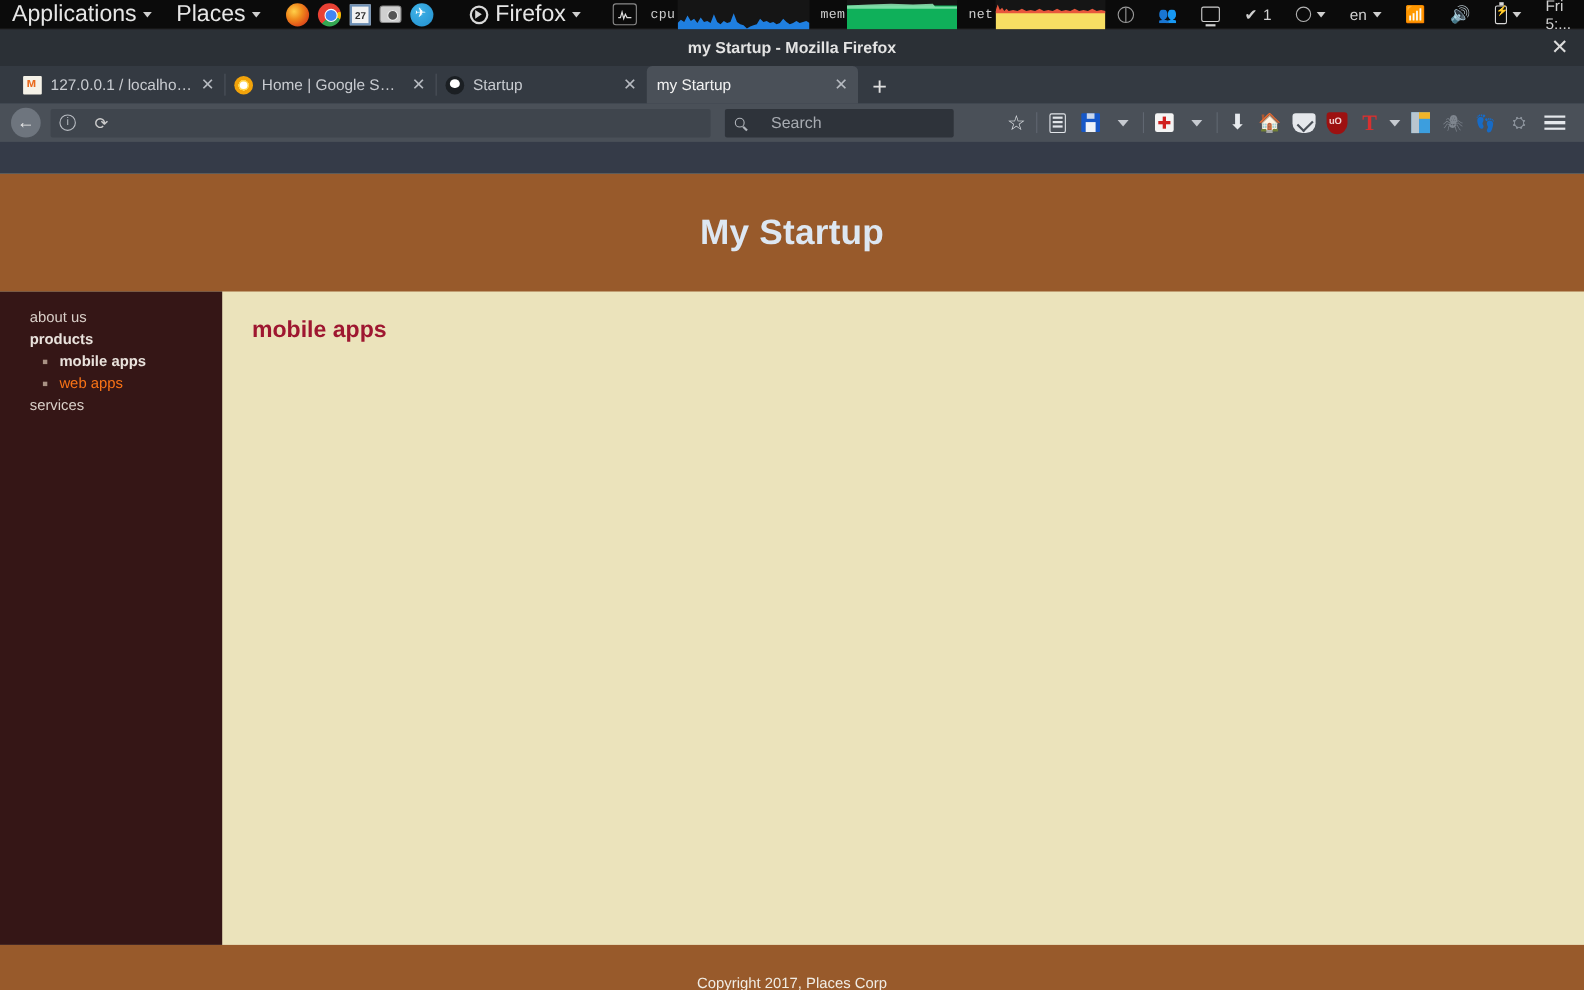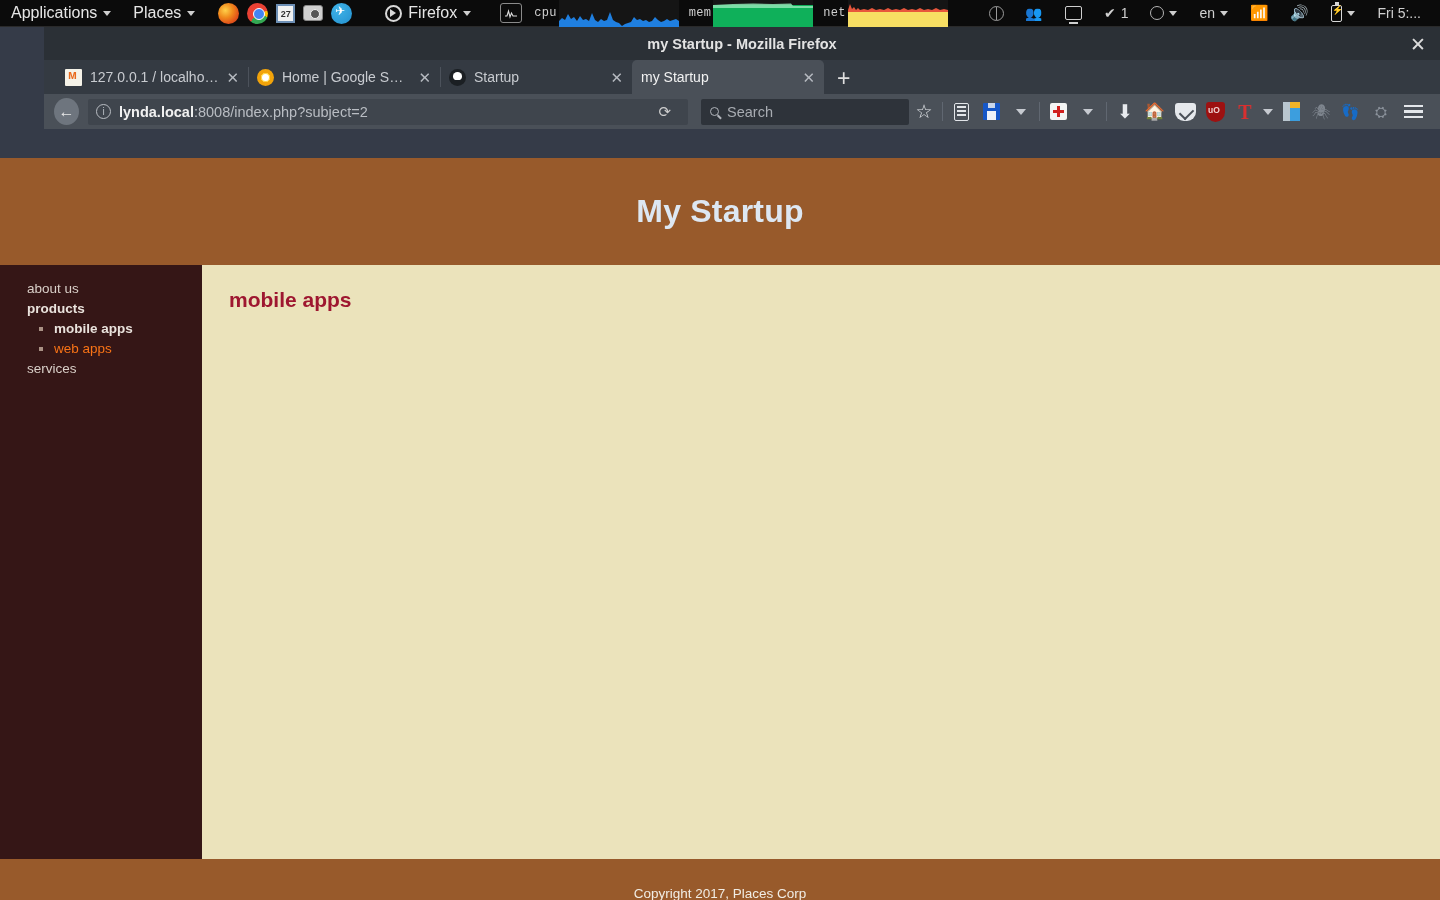--- a/index.html
+++ b/index.html
@@ -16,21 +16,21 @@
     width: 1440px; height: 27px;
     background: #0b0b0b;
     display: flex; align-items: center;
     color: #d8d8d8;
     font-size: 14.5px;
     border-bottom: 1px solid #2a2a2a;
   }
   .panel-menu {
     display: flex; align-items: center; gap: 6px;
     padding: 0 11px; height: 27px; color: #e6e6e6;
-    font-size: 16px;
+    font-size: 21px;
   }
   .caret-down {
     width: 0; height: 0;
     border-left: 4.5px solid transparent;
     border-right: 4.5px solid transparent;
     border-top: 5px solid #cfcfcf;
     display: inline-block;
   }
   .panel-apps { display: flex; align-items: center; gap: 8px; margin-left: 12px; }
   .app-ico { width: 21px; height: 21px; border-radius: 50%; display:block; }
@@ -97,21 +97,21 @@
   .users-ico { color:#d0d0d0; font-size:14px; }
   .screen-ico { width:17px;height:14px;border:1.6px solid #cfcfcf;border-radius:2px;position:relative;}
   .screen-ico::after{content:'';position:absolute;left:3px;bottom:-5px;width:9px;height:2px;background:#cfcfcf;}
   .wifi-ico { font-size:15px; color:#e0e0e0;}
   .vol-ico { font-size:15px; color:#e0e0e0;}
   .batt-ico { width:11px;height:17px;border:1.6px solid #d8d8d8;border-radius:2px;position:relative;}
   .batt-ico::before{content:'';position:absolute;left:3px;top:-3.5px;width:4px;height:2.5px;background:#d8d8d8;}
   .batt-ico::after{content:'⚡';position:absolute;left:0.3px;top:-1px;font-size:9px;color:#d8d8d8;}
 
   
-  #ff-window { position:absolute; top:27px; left:0; width:1440px; height:873px; background:#353b48;padding-left:44px; }
+  #ff-window { position:absolute; top:27px; left:0; width:1440px; height:873px; background:#353b48; }
 
   #ff-titlebar {
     height:33px; background:#2b3036; position:relative;
     display:flex; align-items:center; justify-content:center;
   }
   #ff-title { color:#e3e3e3; font-size:14.5px; font-weight:bold; }
   #ff-close {
     position:absolute; right:14px; top:50%; transform:translateY(-50%);
     color:#dcdcdc; font-size:19px; line-height:1; cursor:pointer;
   }
@@ -149,21 +149,21 @@
     flex: 0 0 600px; height:26px; background:#3f454d; border-radius:2px;
     display:flex; align-items:center; padding:0 8px; gap:8px; color:#b9bdc3; font-size:14.5px;
   }
   .info-ico { width:15px;height:15px;border-radius:50%;border:1.4px solid #b9bdc3;
               font-size:10px; line-height:13px; text-align:center; color:#b9bdc3; flex:0 0 15px;}
   #url-text { flex:1; white-space:nowrap; overflow:hidden; }
   #url-text .host { color:#f1f1f1; font-weight:bold; }
   #url-reload { color:#cdcdcd; font-size:15px; padding:0 9px; cursor:pointer; }
   #searchbar {
     flex:0 0 208px; height:26px; background:#2e333a; border-radius:2px;
-    display:flex; align-items:center; padding:0 9px; gap:8px; color:#a8acb2; font-size:14.5px;
+    display:flex; align-items:center; padding:0 9px; gap:24px; color:#a8acb2; font-size:14.5px;
     margin-left:13px;
   }
   .mag {
     width:9px;height:9px;border:1.6px solid #b0b4ba;border-radius:50%;position:relative;flex:0 0 9px;
   }
   .mag::after{content:'';position:absolute;right:-4px;bottom:-3px;width:5px;height:1.6px;background:#b0b4ba;transform:rotate(45deg);}
 
   #ff-icons { display:flex; align-items:center; margin-left:auto; gap:0; }
   .tb-ico { width:30px; height:30px; display:flex; align-items:center; justify-content:center; cursor:pointer; }
   .tb-sep { width:1px; height:19px; background:#606771; margin:0 3px; }
@@ -345,21 +345,20 @@
       <span class="tab-close">✕</span>
     </div>
     <span id="tab-new">+</span>
   </div>
 
   <div id="ff-navbar">
     <span id="nav-back">←</span>
 
     <div id="urlbar">
       <span class="info-ico">i</span>
-      <span id="url-text"><span class="host">lynda.local</span><span>:8008/index.php?subject=2</span></span>
       <span id="url-reload">⟳</span>
     </div>
 
     <div id="searchbar">
       <span class="mag"></span>
       <span>Search</span>
     </div>
 
     <div id="ff-icons">
       <span class="tb-ico">

